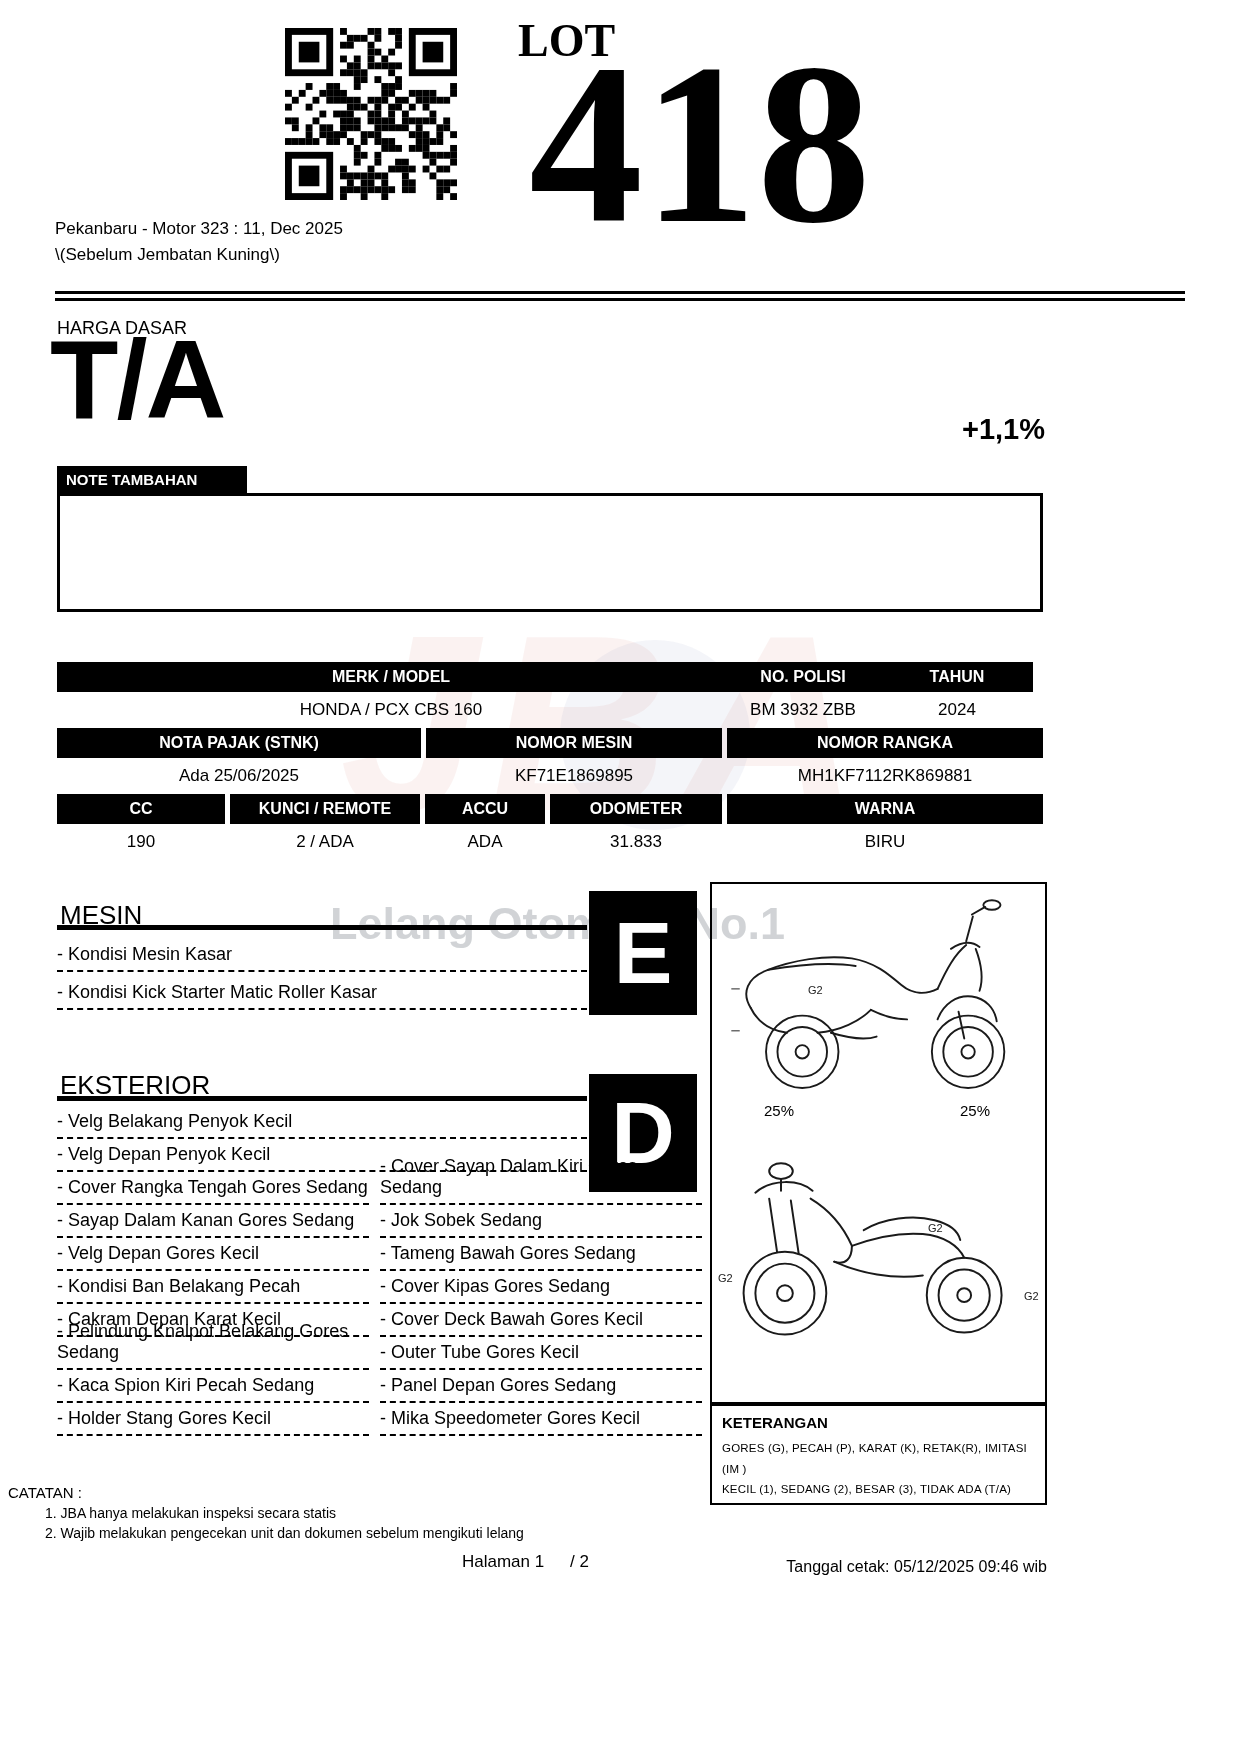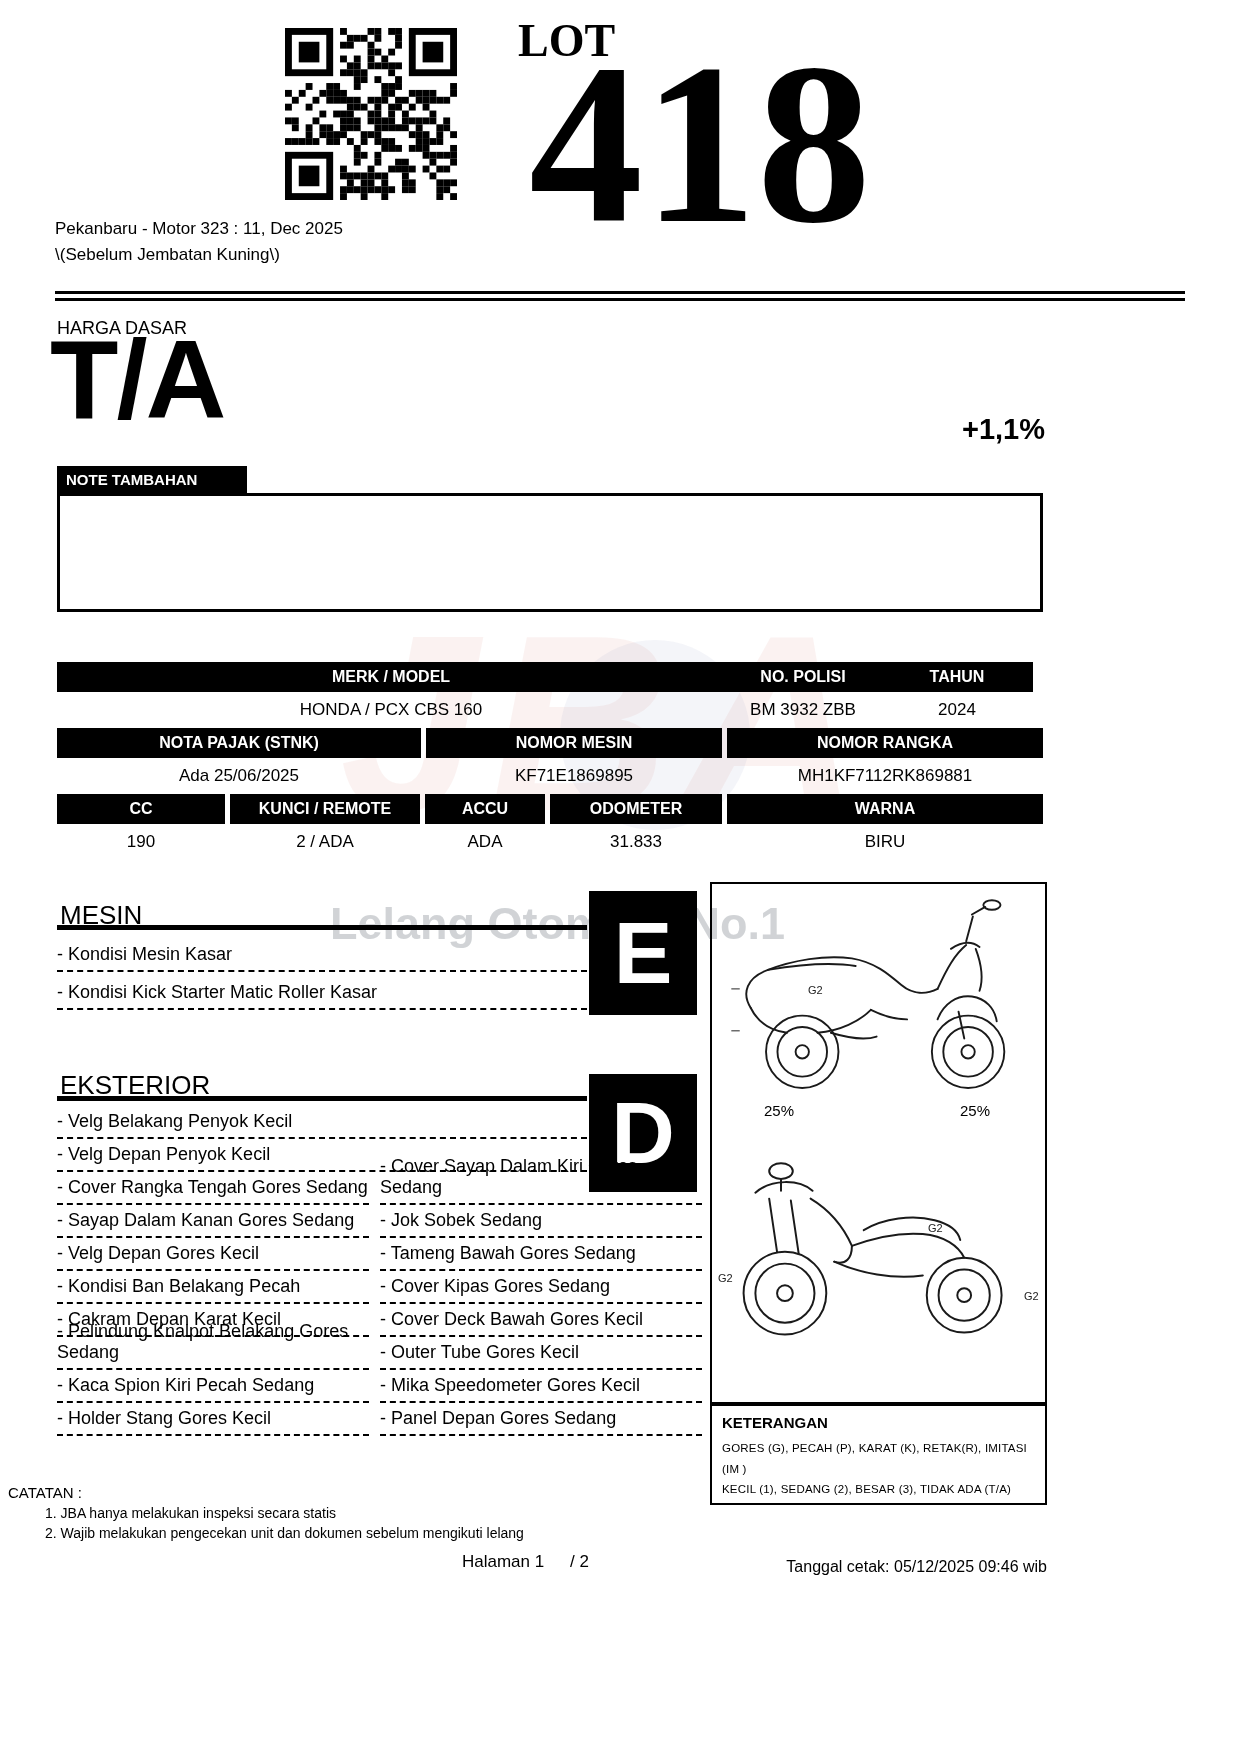--- a/index.html
+++ b/index.html
@@ -409,22 +409,22 @@
         <div class="cond-item">- Kaca Spion Kiri Pecah Sedang</div>
         <div class="cond-item">- Holder Stang Gores Kecil</div>
       </div>
     <div class="abs" id="eks-right">
         <div class="cond-item">- Cover Sayap Dalam Kiri Gores Sedang</div>
         <div class="cond-item">- Jok Sobek Sedang</div>
         <div class="cond-item">- Tameng Bawah Gores Sedang</div>
         <div class="cond-item">- Cover Kipas Gores Sedang</div>
         <div class="cond-item">- Cover Deck Bawah Gores Kecil</div>
         <div class="cond-item">- Outer Tube Gores Kecil</div>
+        <div class="cond-item">- Panel Depan Gores Sedang</div>
         <div class="cond-item">- Mika Speedometer Gores Kecil</div>
-        <div class="cond-item">- Panel Depan Gores Sedang</div>
       </div>
 
     <div class="abs" id="diagram-box">
 
       <svg class="moto-svg" id="moto-top" width="305" height="230" viewBox="0 0 320 230">
         <g fill="none" stroke="#1a1a1a" stroke-width="2" stroke-linecap="round">
           <path d="M258,18 l14,-8"></path>
             <ellipse cx="279" cy="8" rx="9" ry="5"></ellipse>
           <path d="M252,46 l7,-26"></path>
           <path d="M236,54 C248,46 258,46 266,52"></path>

